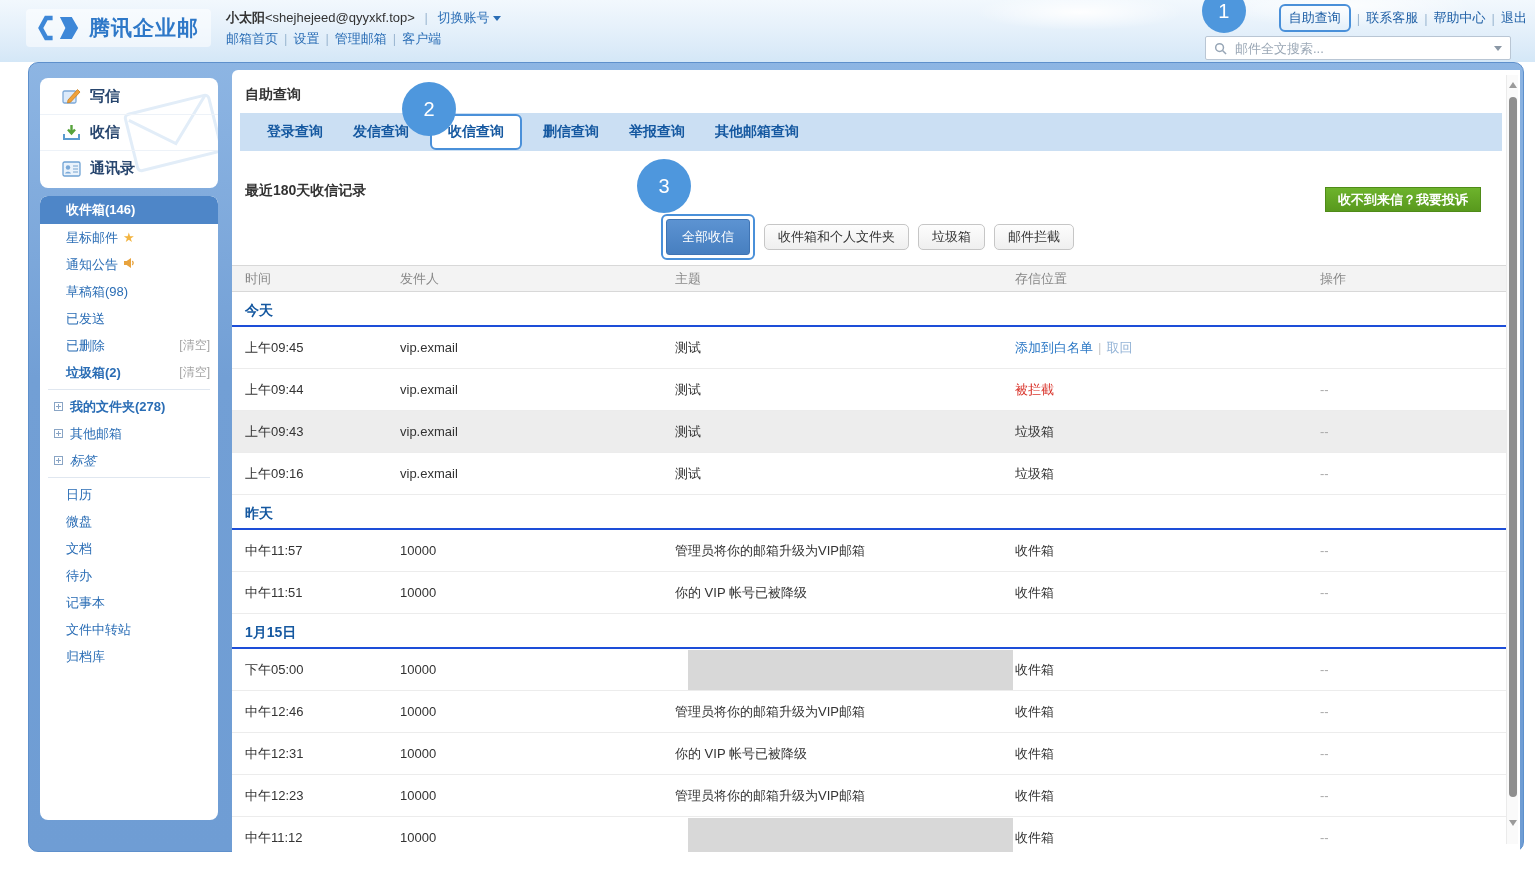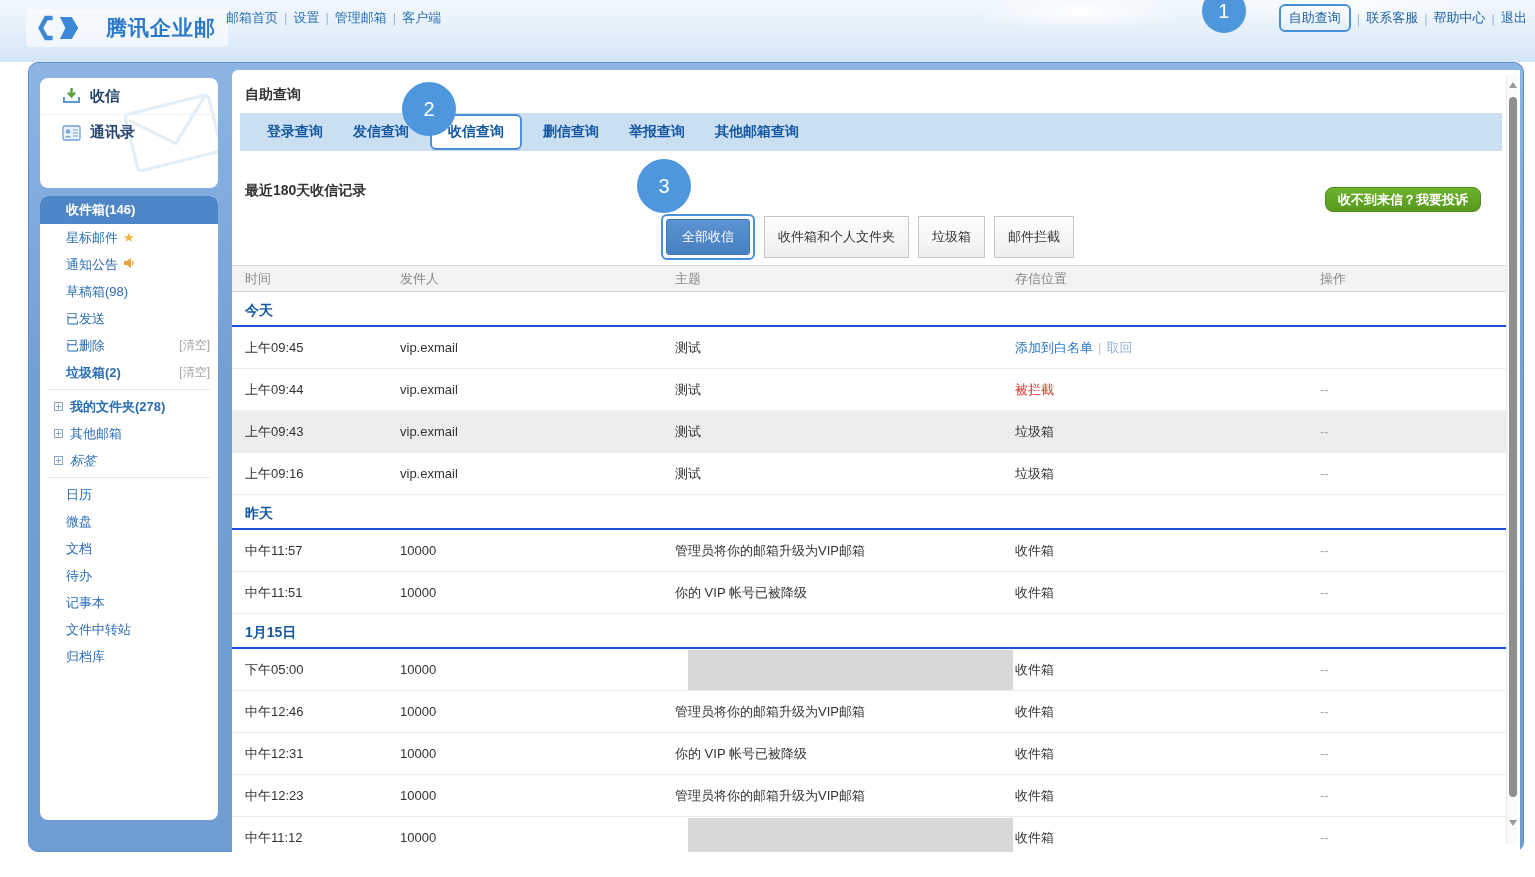--- a/index.html
+++ b/index.html
@@ -7,21 +7,21 @@
   body{width:1535px;height:877px;overflow:hidden;position:relative;background:#fff;
        font-family:"Liberation Sans","DejaVu Sans",sans-serif;font-size:13px;color:#333}
   a{text-decoration:none;cursor:pointer}
 
   
   .header{position:absolute;left:0;top:0;width:1535px;height:62px;
     background:
       radial-gradient(ellipse 150px 26px at 1080px 12px, rgba(255,255,255,.95), rgba(255,255,255,0) 70%),
       radial-gradient(ellipse 190px 30px at 1340px 6px, rgba(255,255,255,.85), rgba(255,255,255,0) 70%),
       linear-gradient(180deg,#f2f8fd 0%,#e3effa 55%,#d4e7f7 100%);}
-  .logo{position:absolute;left:26px;top:9px;display:flex;align-items:center;gap:26px;
+  .logo{position:absolute;left:26px;top:9px;display:flex;align-items:center;gap:9px;
         background:rgba(255,255,255,.55);padding:5px 12px;border-radius:4px}
   .logo-text{font-size:21px;color:#2e78c8;font-weight:600;letter-spacing:1px;white-space:nowrap}
   .user{position:absolute;left:226px;top:7px;line-height:21px;white-space:nowrap}
   .user .uname{font-weight:bold;color:#333}
   .user .uemail{color:#333}
   .blue-link{color:#2a6db5}
   .sep{color:#9db8d2;margin:0 6px}
   .caret-down{display:inline-block;width:0;height:0;border-left:4px solid transparent;
       border-right:4px solid transparent;border-top:5px solid #2a6db5;margin-left:4px;vertical-align:1px}
   .toplinks{position:absolute;top:9px;right:8px;display:flex;align-items:center;font-size:13px;white-space:nowrap}
@@ -64,27 +64,27 @@
   .c-title{position:absolute;left:13px;top:16px;font-size:14px;font-weight:bold;color:#333}
   .tabband{position:absolute;left:8px;top:43px;width:1262px;height:38px;background:#cbdff3;
      display:flex;align-items:center}
   .tab{color:#1558a0;font-weight:bold;font-size:14px;padding:0 15px;white-space:nowrap;cursor:pointer}
   .tab:first-child{margin-left:12px}
   .tab.active{background:#fff;border:2px solid #4a90d9;border-radius:6px;padding:7px 16px;
      position:relative;margin:0 6px;z-index:5}
   .section-title{position:absolute;left:13px;top:112px;font-size:14px;font-weight:bold;color:#333}
   .green-btn{position:absolute;left:1093px;top:117px;height:25px;line-height:23px;padding:0 12px;
      background:linear-gradient(#6db32c,#58991d);color:#fff;font-weight:bold;font-size:13px;
-     border:1px solid #4f8b18;border-radius:8px;cursor:pointer;white-space:nowrap}
+     border:1px solid #4f8b18;border-radius:0;cursor:pointer;white-space:nowrap}
   .filters{position:absolute;left:429px;top:144px;display:flex;align-items:center}
   .filter-wrap{position:relative;border:2px solid #4a90d9;border-radius:6px;padding:3px}
   .btn-primary{height:36px;line-height:26px;padding:0 15px;background:linear-gradient(#5c93d2,#477fc0);
      color:#fff;border:1px solid #3f74b4;border-radius:3px;font-size:13px;cursor:pointer;white-space:nowrap}
-  .btn-plain{height:42px;line-height:24px;padding:0 13px;background:linear-gradient(#fdfdfd,#efefef);
-     color:#333;border:1px solid #c6c6c6;border-radius:0;font-size:13px;margin-left:9px;cursor:pointer;white-space:nowrap}
+  .btn-plain{height:26px;line-height:24px;padding:0 13px;background:linear-gradient(#fdfdfd,#efefef);
+     color:#333;border:1px solid #c6c6c6;border-radius:5px;font-size:13px;margin-left:9px;cursor:pointer;white-space:nowrap}
 
   
   .table{position:absolute;left:0;top:195px;width:1274px}
   .thead{display:grid;grid-template-columns:155px 275px 340px 305px 1fr;height:27px;align-items:center;
      background:#f3f3f3;border-top:1px solid #d8d8d8;border-bottom:1px solid #d8d8d8;color:#888;
      padding-left:13px;font-size:13px}
   .tgroup{height:35px;line-height:36px;padding-left:13px;color:#1558a0;font-weight:bold;font-size:14px;
      border-bottom:2px solid #1d4ed8}
   .trow{display:grid;grid-template-columns:155px 275px 340px 305px 1fr;height:42px;align-items:center;
      border-bottom:1px solid #ececec;padding-left:13px;position:relative;font-size:13px}
@@ -117,46 +117,66 @@
 <div class="header">
   <div class="logo">
     <svg width="42" height="28" viewBox="0 0 46 30">
       <path d="M16 4 H9 L3 15 L9 26 H16" stroke="#3d87d8" stroke-width="5" fill="none"></path>
       <path d="M24 3 L37 3 L44 15 L37 27 L24 27 L30 15 Z" fill="#3d87d8"></path>
     </svg>
     <span class="logo-text">腾讯企业邮</span>
   </div>
 
   <div class="user">
+    <div>
+      <span class="uname">小太阳</span><span class="uemail">&lt;shejhejeed@qyyxkf.top&gt;</span>
+      <span class="sep">|</span>
+      <a class="blue-link">切换账号</a><span class="caret-down"></span>
+    </div>
     <div id="nav-links"><a class="blue-link">邮箱首页</a><span class="sep">|</span><a class="blue-link">设置</a><span class="sep">|</span><a class="blue-link">管理邮箱</a><span class="sep">|</span><a class="blue-link">客户端</a></div>
   </div>
 
   <div class="toplinks" id="top-links">
       <span class="ann-wrap"><div class="ann-circle circle1">1</div><a>自助查询</a></span>
       <span class="sep">|</span>
       <a>联系客服</a>
       <span class="sep">|</span>
       <a>帮助中心</a>
       <span class="sep">|</span>
       <a>退出</a>
     </div>
 
+  <div class="searchbox">
+    <svg width="13" height="13" viewBox="0 0 14 14">
+      <circle cx="6" cy="6" r="4.2" stroke="#97a6b6" stroke-width="1.6" fill="none"></circle>
+      <line x1="9.2" y1="9.2" x2="13" y2="13" stroke="#97a6b6" stroke-width="1.6"></line>
+    </svg>
+    <input type="text" placeholder="邮件全文搜索..." style="">
+    <span class="caret-gray"></span>
+  </div>
 </div>
 
 <div class="panel"></div>
 
 <div class="sbox sbox1">
   <svg class="watermark" width="110" height="104" viewBox="0 0 110 104">
     <g fill="none" stroke="#e2edf8" stroke-width="3" transform="rotate(-14 55 52)">
       <rect x="12" y="24" width="86" height="58" rx="4"></rect>
       <path d="M15 30 L55 64 L95 24"></path>
     </g>
   </svg>
   <div class="action-row">
     <svg width="19" height="18" viewBox="0 0 19 18">
+      <rect x="1" y="4" width="13" height="12" rx="1.5" fill="#dceafa" stroke="#7da9d8" stroke-width="1.3"></rect>
+      <path d="M6 13 L15.5 2.5 L18 5 L8.5 15.2 L5.5 15.8 Z" fill="#f0a23c" stroke="#c97f1d" stroke-width="0.8"></path>
+    </svg>
+    <span class="action-label">写信</span>
+  </div>
+  <div class="action-row">
+    <svg width="19" height="18" viewBox="0 0 19 18">
       <path d="M2 10 V15 H17 V10" fill="none" stroke="#5b9bd0" stroke-width="2"></path>
       <path d="M9.5 1 V8 M6 5.5 L9.5 9.5 L13 5.5" fill="none" stroke="#57a33c" stroke-width="2.4"></path>
     </svg>
     <span class="action-label">收信</span>
   </div>
   <div class="action-row">
     <svg width="19" height="16" viewBox="0 0 19 16">
       <rect x="1" y="1" width="17" height="14" rx="1.5" fill="#eaf3fc" stroke="#6fa2d4" stroke-width="1.3"></rect>
       <circle cx="6" cy="6.5" r="2.2" fill="#7aa9d8"></circle>
       <path d="M3 12.5 C3.5 10 8.5 10 9 12.5 Z" fill="#7aa9d8"></path>

